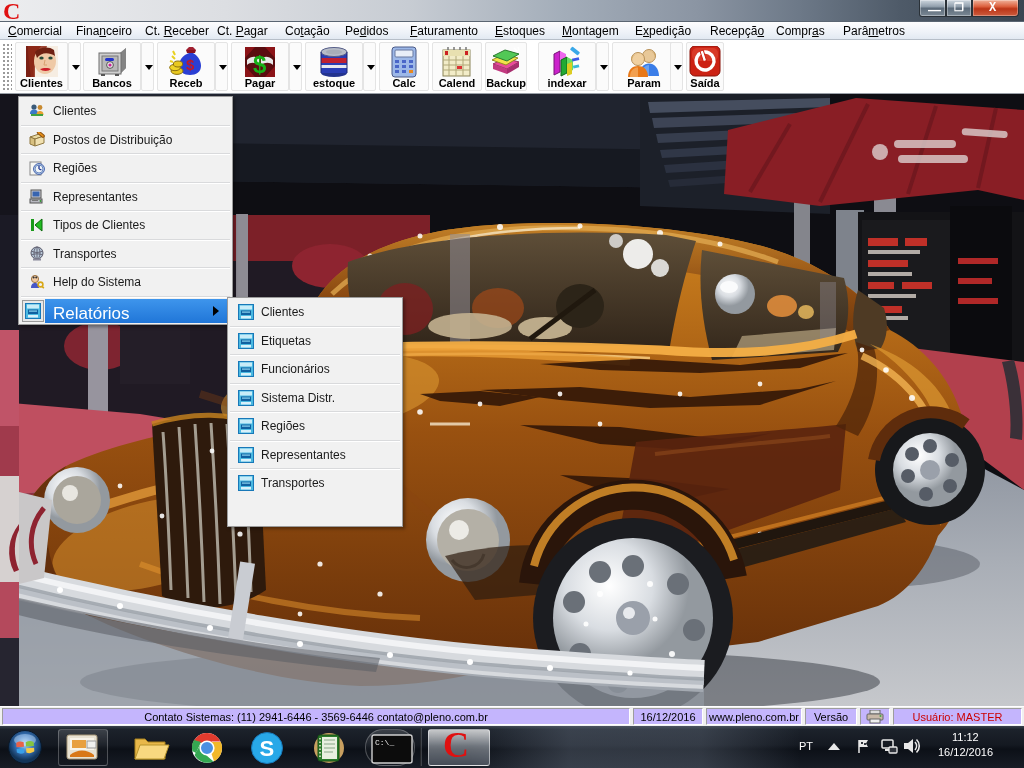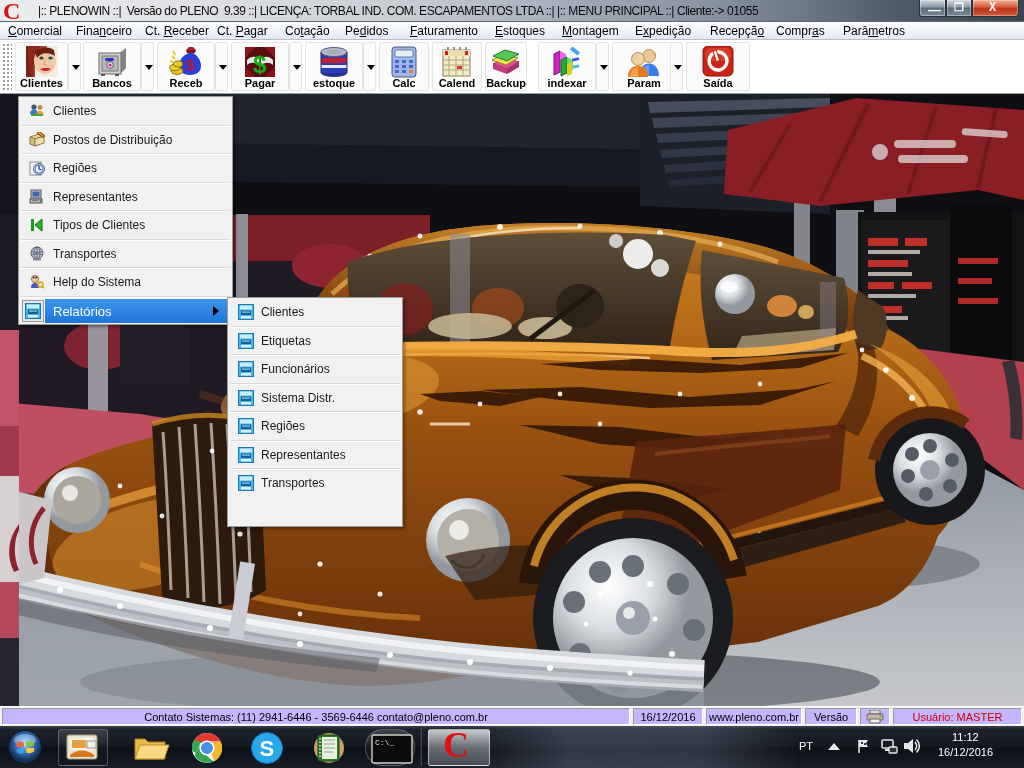--- a/index.html
+++ b/index.html
@@ -39,21 +39,21 @@
 .menu { background:#f1f1f1; border:1px solid #9b9b9b; box-shadow:2px 2px 3px rgba(0,0,0,.35); }
 #mainmenu { left:18px; top:96px; width:215px; height:229px; }
 #submenu { left:227px; top:297px; width:176px; height:230px; }
 .mrow { position:relative; height:28.5px; }
 .mrow .sep { position:absolute; left:2px; right:2px; bottom:-1px; border-top:1px solid #d9dadc; border-bottom:1px solid #fff; }
 .mrow .micon { position:absolute; left:10px; top:6px; width:16px; height:16px; }
 .mrow .mtext { position:absolute; left:34px; top:7px; font-size:12px; color:#1a1a1a; white-space:nowrap; }
 #submenu .mrow .mtext { left:33px; }
 .hl { position:absolute; left:26px; right:1px; top:2px; bottom:2px; background:linear-gradient(#3e95ec,#2076d8); }
 .hlicon { position:absolute; left:3px; top:3px; width:22px; height:22px; border:1px solid #9a9a9a; background:#e8e8e8; }
-.hltext { position:absolute; left:34px; top:7px; font-size:13px; color:#fff; }
+.hltext { position:absolute; left:34px; top:7px; font-size:17px; color:#fff; }
 .hlarrow { position:absolute; right:8px; top:9px; width:0; height:0; border:5px solid transparent; border-left:6px solid #000; }
 
 
 #statusbar { left:0; top:706px; width:1024px; height:20px; background:#f0f0f0; border-top:1px solid #fff; font-size:11px; color:#000; }
 .spanel { position:absolute; top:1px; height:17px; border:1px solid; border-color:#9d9d9d #fff #fff #9d9d9d; background:#c4b5fd; text-align:center; line-height:16px; white-space:nowrap; }
 
 
 #taskbar { left:0; top:726px; width:1024px; height:42px;
   background:linear-gradient(#3a424d 0%, #1c222b 8%, #141921 45%, #0c1017 55%, #181d26 100%); }
 .tkbtn { position:absolute; top:3px; width:50px; height:37px; border-radius:3px; }
@@ -384,21 +384,20 @@
         <rect x="0" y="488" width="19" height="56" fill="#b4495c"></rect>
         <rect x="0" y="544" width="19" height="68" fill="#262530"></rect>
       </g>
 
       <path d="M 1002,268 C 1008,290 1012,320 1010,344 L 1022,346 C 1024,316 1020,286 1014,266 Z" fill="#3a3038"></path>
     </svg>
   </div>
 
   <div class="abs" id="titlebar">
     <div class="logoC">C</div>
-    <div class="ttext">|:: PLENOWIN ::|&nbsp; Versão do PLENO&nbsp; 9.39 ::| LICENÇA: TORBAL IND. COM. ESCAPAMENTOS LTDA ::| |:: MENU PRINCIPAL ::| Cliente:-&gt; 01055</div>
     <div class="capbtn" id="btnmin">
         <span class="glyph" style="left:8px;top:2px;font-size:13px;">—</span>
       </div>
     <div class="capbtn" id="btnmax">
         <span class="glyph" style="left:7px;top:1px;font-size:11px;">❐</span>
       </div>
     <div class="capbtn" id="btnclose">
         <span class="glyph" style="left:16px;top:1px;font-size:12px;font-family:'Liberation Mono',monospace;">X</span>
       </div>
   </div>
@@ -577,21 +576,21 @@
       <path d="M14,30 C14,23 18,19 22,19 L22,30 Z" fill="#6aa2f2"></path>
       <circle cx="11" cy="13" r="6.5" fill="#f0d0a0" stroke="#b89058"></circle>
       <path d="M11,8 A6,6 0 0 0 5,14 A14,5 0 0 1 11,8" fill="#d0a868"></path>
       <path d="M1,31 C1,23 6,20 11,20 C16,20 21,23 21,31 Z" fill="#e87818"></path>
       <path d="M3,31 C3,24 7,21.5 11,21.5 L11,31 Z" fill="#f2a050"></path>
           </svg>
     </span>
         <span class="tlabel">Param</span>
       </div>
     <div class="tarrow" style="left:670px;"></div>
-    <div class="tbtn" style="left:686px;width:64px;">
+    <div class="tbtn" style="left:686px;width:38px;">
         <span class="ticon">
       <svg width="34" height="32">
             <rect x="2" y="0" width="30" height="30" rx="5" fill="#cc2214" stroke="#8a1208"></rect>
       <rect x="4" y="2" width="26" height="13" rx="5" fill="#dd4430" opacity=".7"></rect>
       <g transform="rotate(-18 17 15)">
               <circle cx="17" cy="15" r="9" fill="none" stroke="#fff" stroke-width="3.4"></circle>
       <rect x="15.3" y="4" width="3.4" height="11" fill="#fff"></rect>
       <rect x="15.3" y="4" width="3.4" height="11" fill="none" stroke="#cc2214" stroke-width="1"></rect>
             </g>
           </svg>

